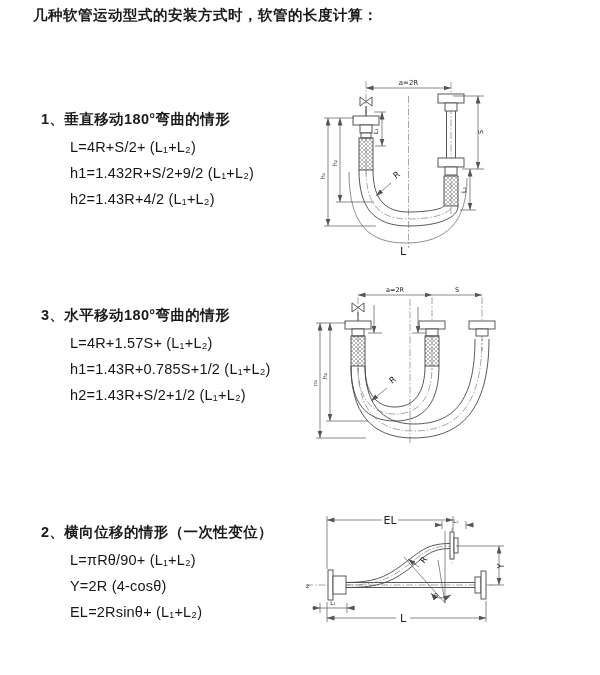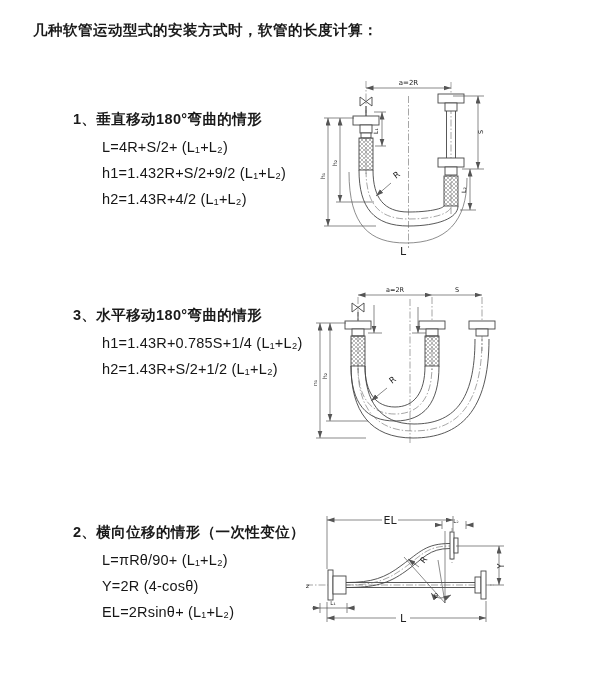--- a/index.html
+++ b/index.html
@@ -3,24 +3,24 @@
 <meta charset="utf-8">
 <style>
   html,body{margin:0;padding:0;}
   body{
     width:600px;height:675px;background:#ffffff;position:relative;
     font-family:"Liberation Sans","DejaVu Sans",sans-serif;color:#1c1c1c;
     overflow:hidden;
   }
   .page{position:absolute;inset:0;background:#fff;}
   .doc-title{
-    position:absolute;left:33px;top:21px;font-size:14.5px;font-weight:700;
+    position:absolute;left:33px;top:6px;font-size:14.5px;font-weight:700;
     letter-spacing:.5px;color:#1a1a1a;
   }
-  .section{position:absolute;left:41px;width:280px;margin-left:32px;}
+  .section{position:absolute;left:41px;width:280px;}
   .sec-heading{font-size:14.5px;font-weight:700;color:#1a1a1a;letter-spacing:.4px;}
   .formula{
     font-size:14.5px;font-weight:400;color:#161616;margin-left:29px;margin-top:10px;
     letter-spacing:.2px;white-space:nowrap;
   }
   .diagram{position:absolute;}
   svg text{fill:#222;font-family:"DejaVu Sans","Liberation Sans",sans-serif;}
   .thin{stroke:#5c5c5c;stroke-width:.7;fill:none;}
   .pipe{stroke:#454545;stroke-width:.9;fill:none;}
   .fl{stroke:#454545;stroke-width:.9;fill:#ffffff;}
@@ -37,21 +37,22 @@
 
   <div class="section" style="top:110px">
     <div class="sec-heading">1、垂直移动180°弯曲的情形</div>
     <div class="formula">L=4R+S/2+ (L₁+L₂)</div>
     <div class="formula">h1=1.432R+S/2+9/2 (L₁+L₂)</div>
     <div class="formula">h2=1.43R+4/2 (L₁+L₂)</div>
   </div>
 
   <div class="section" style="top:306px">
     <div class="sec-heading">3、水平移动180°弯曲的情形</div>
-    <div class="formula">h1=1.43R+0.785S+1/4 (L₁+L₂)</div>
+    <div class="formula">L=4R+1.57S+ (L₁+L₂)</div>
+    <div class="formula">h1=1.43R+0.785S+1/2 (L₁+L₂)</div>
     <div class="formula">h2=1.43R+S/2+1/2 (L₁+L₂)</div>
   </div>
 
   <div class="section" style="top:523px">
     <div class="sec-heading">2、横向位移的情形（一次性变位）</div>
     <div class="formula">L=πRθ/90+ (L₁+L₂)</div>
     <div class="formula">Y=2R (4-cosθ)</div>
     <div class="formula">EL=2Rsinθ+ (L₁+L₂)</div>
   </div>
 

